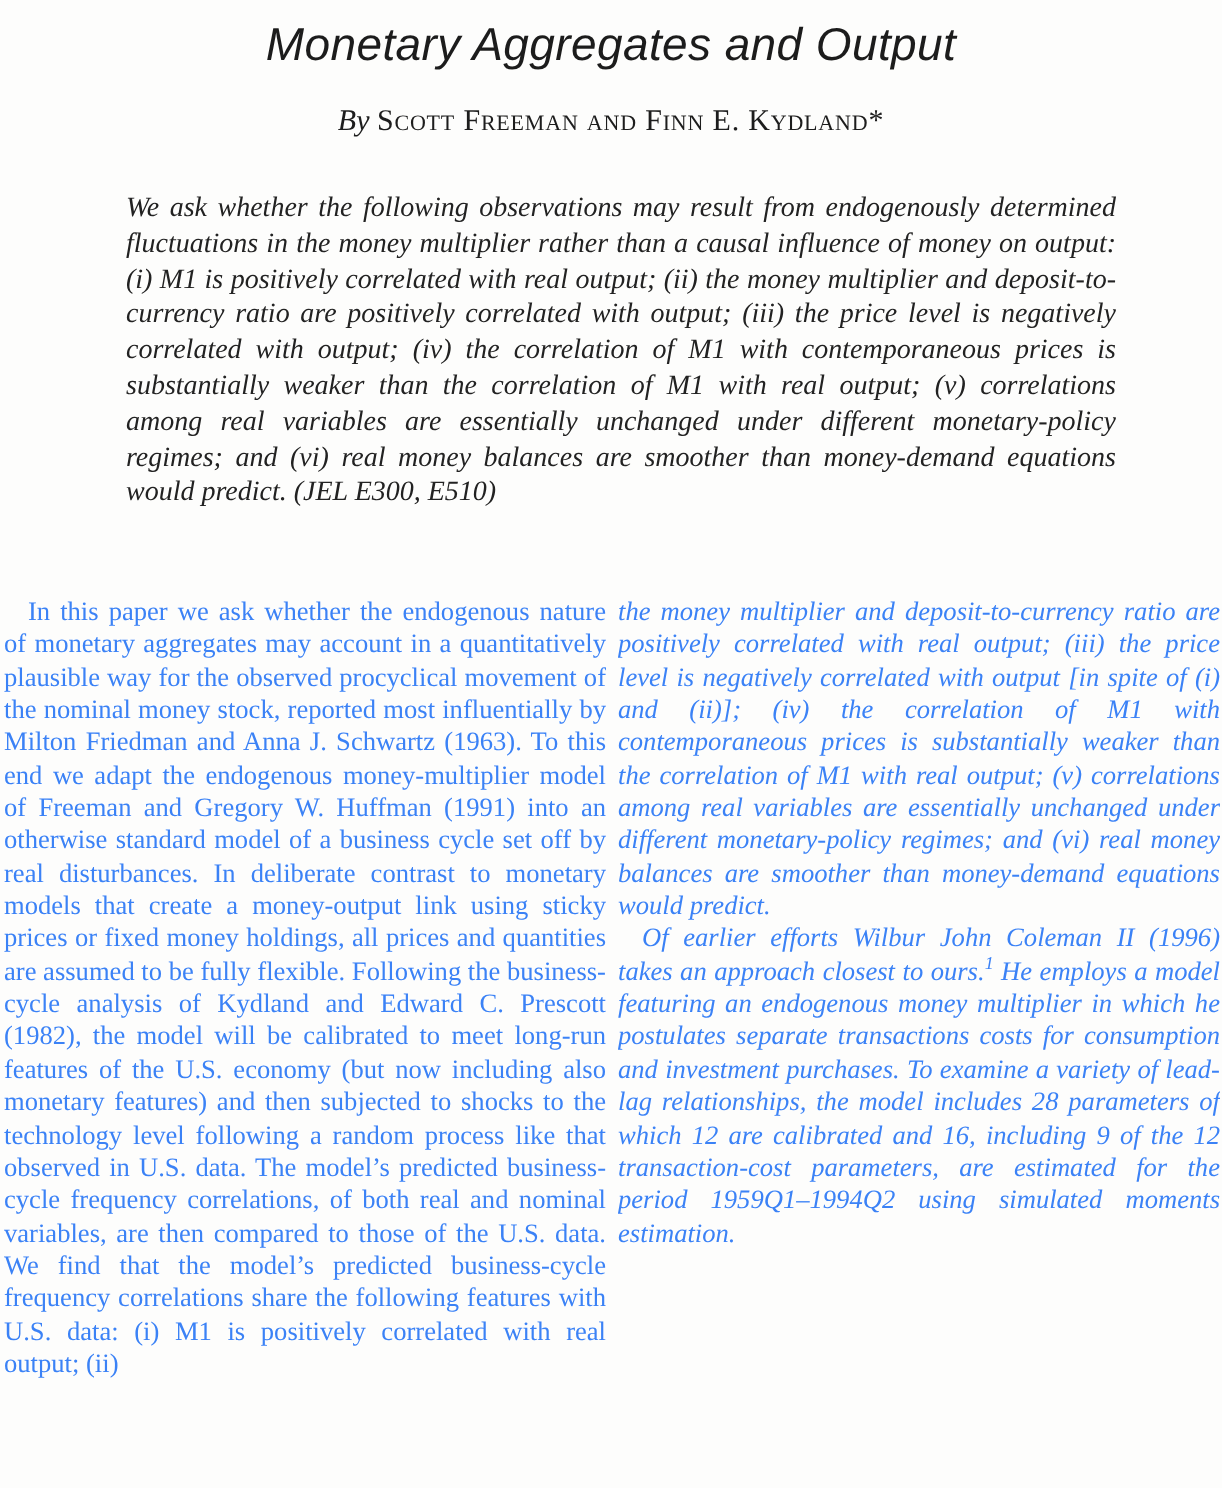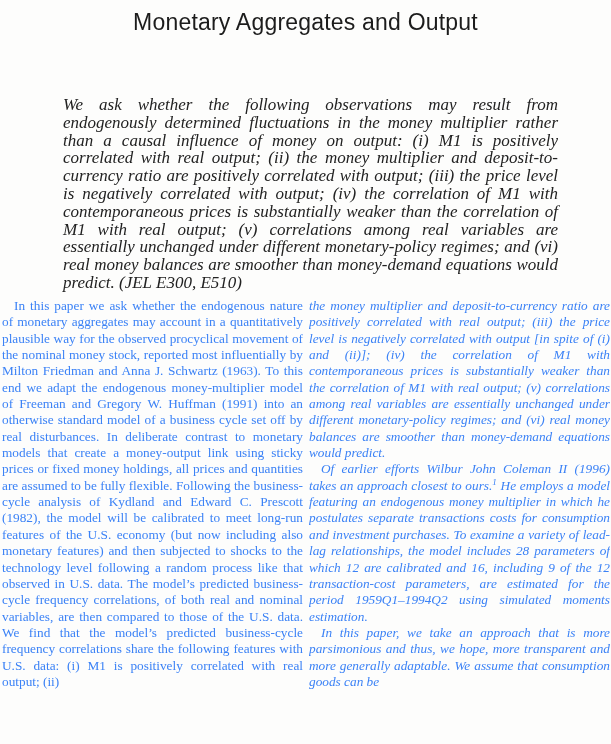--- a/index.html
+++ b/index.html
@@ -21,20 +21,21 @@
     top: 9px;
     left: 0;
     width: 611px;
     margin: 0;
     text-align: center;
     font-family: "Liberation Sans", sans-serif;
     font-size: 23px;
     font-weight: 500;
     letter-spacing: 0.2px;
     color: #1c1c1c;
+    font-style: italic;
   }
   .byline {
     position: absolute;
     top: 53px;
     left: 0;
     width: 611px;
     text-align: center;
     font-size: 15px;
     color: #1d1d1d;
     white-space: nowrap;
@@ -46,21 +47,21 @@
     font-variant: small-caps;
     letter-spacing: 0.4px;
   }
   .abstract {
     position: absolute;
     top: 96px;
     left: 63px;
     width: 495px;
     margin: 0;
     font-style: italic;
-    font-size: 17px;
+    font-size: 14px;
     line-height: 17.8px;
     text-align: justify;
     color: #222;
   }
   .columns {
     position: absolute;
     top: 298px;
     left: 0;
     width: 611px;
     height: 446px;
@@ -90,30 +91,33 @@
     vertical-align: super;
   }
 </style>
 </head>
 <body>
 
 <div class="page">
 
   <h1 class="title">Monetary Aggregates and Output</h1>
 
+  <div class="byline">
+    <span class="by">By</span>
+    <span class="authors">Scott Freeman and Finn E. Kydland*</span>
+  </div>
 
   <p class="abstract">We ask whether the following observations may result from endogenously determined fluctuations in the money multiplier rather than a causal influence of money on output: (i) M1 is positively correlated with real output; (ii) the money multiplier and deposit-to-currency ratio are positively correlated with output; (iii) the price level is negatively correlated with output; (iv) the correlation of M1 with contemporaneous prices is substantially weaker than the correlation of M1 with real output; (v) correlations among real variables are essentially unchanged under different monetary-policy regimes; and (vi) real money balances are smoother than money-demand equations would predict. (JEL E300, E510)</p>
 
   <div class="columns">
 
     <div class="col col-left">
       <p class="para indent">In this paper we ask whether the endogenous nature of monetary aggregates may account in a quantitatively plausible way for the observed procyclical movement of the nominal money stock, reported most influentially by Milton Friedman and Anna J. Schwartz (1963). To this end we adapt the endogenous money-multiplier model of Freeman and Gregory W. Huffman (1991) into an otherwise standard model of a business cycle set off by real disturbances. In deliberate contrast to monetary models that create a money-output link using sticky prices or fixed money holdings, all prices and quantities are assumed to be fully flexible. Following the business-cycle analysis of Kydland and Edward C. Prescott (1982), the model will be calibrated to meet long-run features of the U.S. economy (but now including also monetary features) and then subjected to shocks to the technology level following a random process like that observed in U.S. data. The model’s predicted business-cycle frequency correlations, of both real and nominal variables, are then compared to those of the U.S. data. We find that the model’s predicted business-cycle frequency correlations share the following features with U.S. data: (i) M1 is positively correlated with real output; (ii)</p>
     </div>
 
     <div class="col col-right">
       <p class="para">the money multiplier and deposit-to-currency ratio are positively correlated with real output; (iii) the price level is negatively correlated with output [in spite of (i) and (ii)]; (iv) the correlation of M1 with contemporaneous prices is substantially weaker than the correlation of M1 with real output; (v) correlations among real variables are essentially unchanged under different monetary-policy regimes; and (vi) real money balances are smoother than money-demand equations would predict.</p>
       <p class="para indent"><span>Of earlier efforts Wilbur John Coleman II (1996) takes an approach closest to ours.</span><sup class="fn">1</sup><span> He employs a model featuring an endogenous money multiplier in which he postulates separate transactions costs for consumption and investment purchases. To examine a variety of lead-lag relationships, the model includes 28 parameters of which 12 are calibrated and 16, including 9 of the 12 transaction-cost parameters, are estimated for the period 1959Q1–1994Q2 using simulated moments estimation.</span></p>
-      <p class="para indent">In this paper, we take an approach that is more parsimonious and thus, we hope, more transparent and more generally adaptable. We assume that consumption goods can be</p>
     </div>
 
   </div>
 
 </div>
 
 </body></html>

